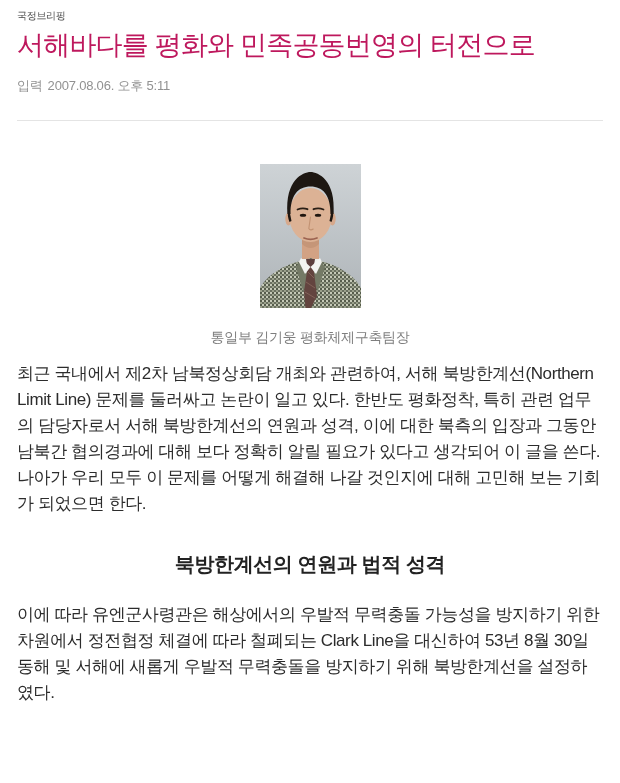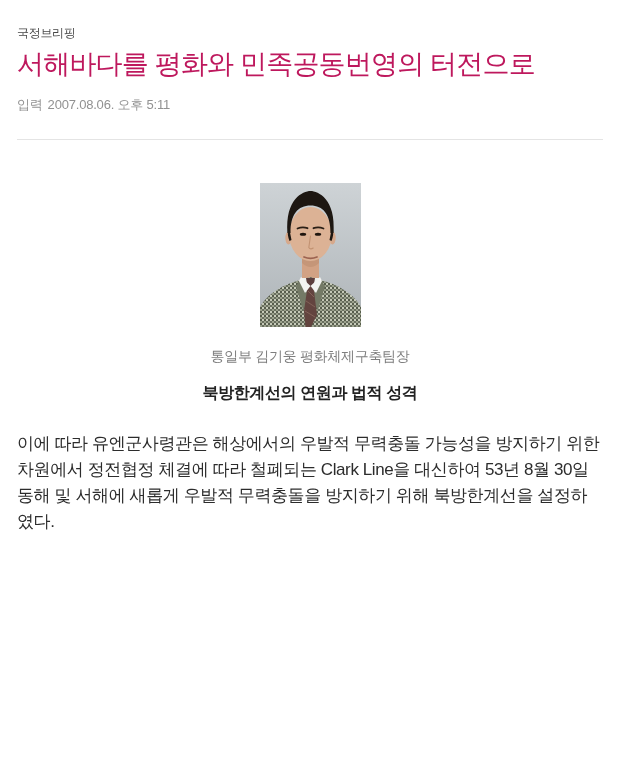--- a/index.html
+++ b/index.html
@@ -7,22 +7,22 @@
   body {
     width: 620px;
     height: 783px;
     background: #ffffff;
     overflow: hidden;
     font-family: "Liberation Sans", "DejaVu Sans", sans-serif;
   }
   .page { padding: 0 17px; }
 
   .source {
-    padding-top: 25px;
-    font-size: 12px;
+    padding-top: 9px;
+    font-size: 10px;
     color: #474747;
     letter-spacing: -0.3px;
   }
   h1.title {
     margin: 7px 0 16px;
     font-size: 27px;
     font-weight: 400;
     color: #be185d;
     line-height: 1.15;
     letter-spacing: -0.8px;
@@ -63,21 +63,21 @@
     margin: 0 0 34px;
     font-size: 17px;
     line-height: 26px;
     color: #2c2c2c;
     letter-spacing: -0.4px;
     word-break: break-all;
     text-align: left;
   }
   h2.section-heading {
     margin: 0 0 25px;
-    font-size: 16px;
+    font-size: 20px;
     line-height: 26px;
     font-weight: 700;
     color: #222222;
     text-align: center;
     letter-spacing: -0.4px;
   }
 </style>
 </head>
 <body>
 
@@ -144,17 +144,18 @@
 
       <path d="M50.5,53 L48.8,64.5 Q50.5,67 53.2,65" stroke="#c29272" stroke-width="1.1" fill="none" stroke-linecap="round"></path>
 
       <path d="M44,74 Q50.5,76.8 57,74" stroke="#9c6350" stroke-width="1.7" fill="none" stroke-linecap="round"></path>
       <path d="M46,79 Q50.5,80.5 55,79" stroke="#c59478" stroke-width="0.9" fill="none" stroke-linecap="round" opacity="0.7"></path>
     </svg>
     <figcaption class="caption">통일부 김기웅 평화체제구축팀장</figcaption>
   </figure>
 
   <article class="body">
+    <p>최근 국내에서 제2차 남북정상회담 개최와 관련하여, 서해 북방한계선(Northern Limit Line) 문제를 둘러싸고 논란이 일고 있다. 한반도 평화정착, 특히 관련 업무의 담당자로서 서해 북방한계선의 연원과 성격, 이에 대한 북측의 입장과 그동안 남북간 협의경과에 대해 보다 정확히 알릴 필요가 있다고 생각되어 이 글을 쓴다. 나아가 우리 모두 이 문제를 어떻게 해결해 나갈 것인지에 대해 고민해 보는 기회가 되었으면 한다.</p>
     <h2 class="section-heading">북방한계선의 연원과 법적 성격</h2>
     <p>이에 따라 유엔군사령관은 해상에서의 우발적 무력충돌 가능성을 방지하기 위한 차원에서 정전협정 체결에 따라 철폐되는 Clark Line을 대신하여 53년 8월 30일 동해 및 서해에 새롭게 우발적 무력충돌을 방지하기 위해 북방한계선을 설정하였다.</p>
   </article>
 
 </div>
 
 </body></html>

